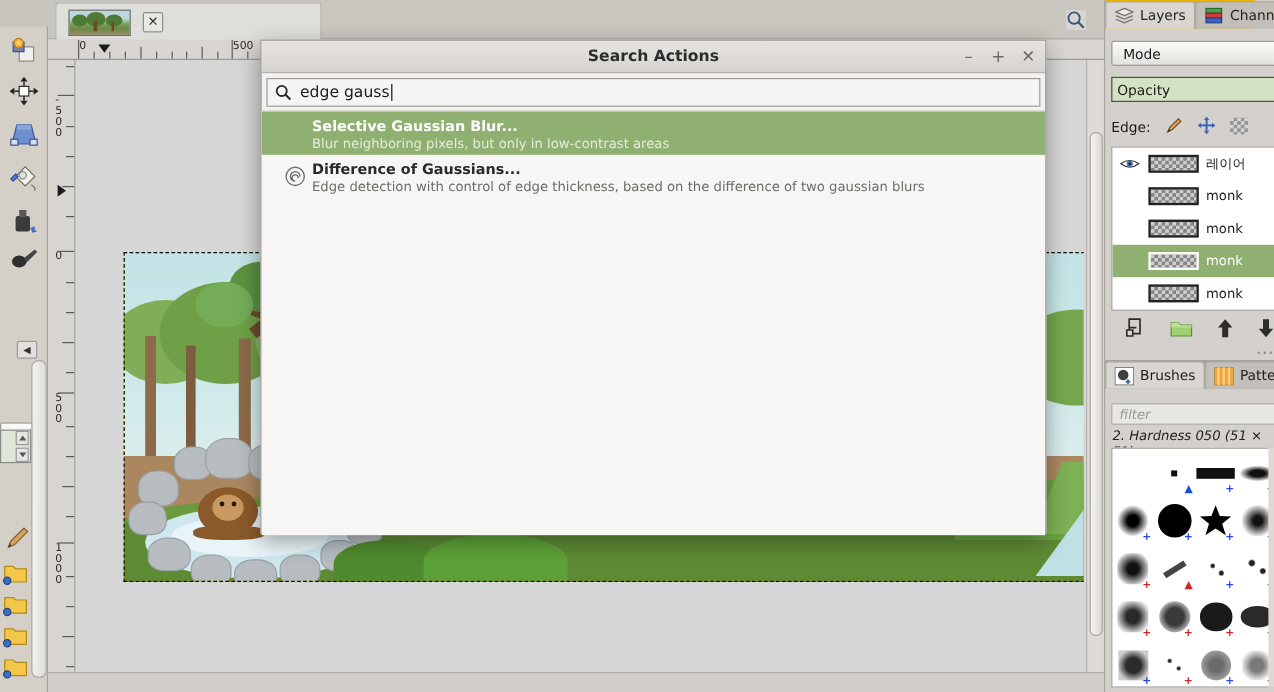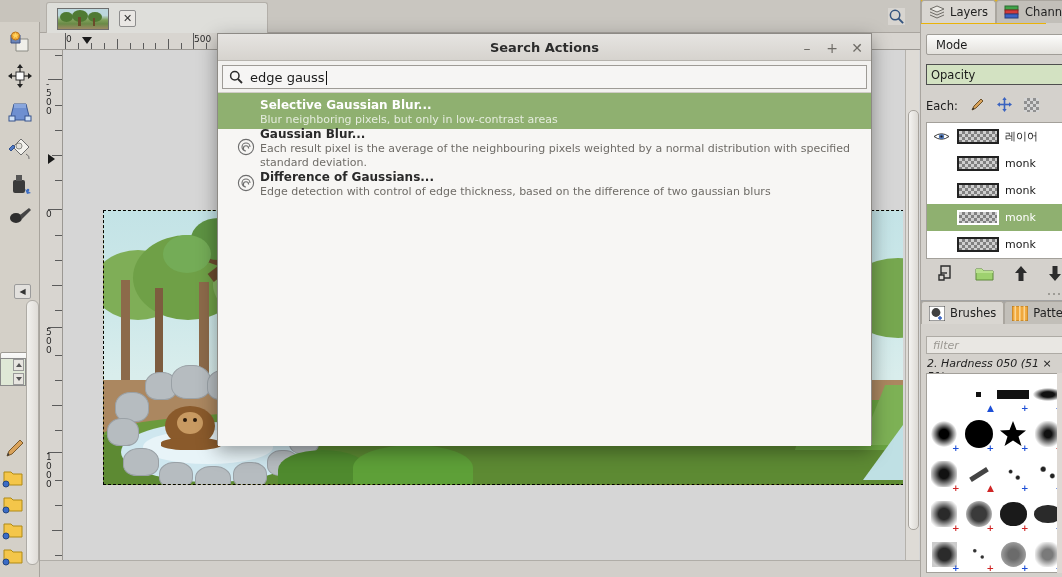--- a/index.html
+++ b/index.html
@@ -187,21 +187,21 @@
   .res-item.sel .res-desc { color:#e4ecdc; }
   .res-icon { position:absolute; left:19px; top:9px; width:18px; height:18px; }
 
   
   .dock {
     position:absolute; left:920px; top:0; width:142px; height:577px;
     background:#d4d1cc; border-left:1px solid #a9a59f;
   }
   .dock-tabs {
     position:absolute; left:0; top:0; width:125px; height:24px;
-    background:#eab308; display:flex; align-items:flex-start;
+    background:#eab308; display:flex; align-items:center;
   }
   .dtab {
     height:23px; display:flex; align-items:center; gap:5px; padding:0 7px;
     border:1px solid #aaa69f; border-bottom:none; border-radius:3px 3px 0 0;
     font-size:11.5px; color:#222;
   }
   .dtab.active { background:#d9d6d1; }
   .dtab.idle { background:#c2bfb9; }
   .mode-box {
     position:absolute; left:5px; top:34px; width:140px; height:21px;
@@ -548,28 +548,20 @@
       <div class="search-input-txt"><span>edge gauss</span><span class="caret"></span></div>
     </div>
 
     <div class="results">
 
       <div class="res-item sel">
         <div class="res-title">Selective Gaussian Blur...</div>
         <div class="res-desc">Blur neighboring pixels, but only in low-contrast areas</div>
       </div>
 
-      <div class="res-item">
-        <svg class="res-icon" viewBox="0 0 18 18">
-          <circle cx="9" cy="9" r="7.6" fill="none" stroke="#6d6d6d" stroke-width="1.1"></circle>
-          <path d="M13 9 a4 4 0 1 0 -4 4 a2.6 2.6 0 1 1 2.6 -2.6" fill="none" stroke="#6d6d6d" stroke-width="1.1"></path>
-        </svg>
-        <div class="res-title">Gaussian Blur...</div>
-        <div class="res-desc">Each result pixel is the average of the neighbouring pixels weighted by a normal distribution with specified standard deviation.</div>
-      </div>
 
       <div class="res-item">
         <svg class="res-icon" viewBox="0 0 18 18">
           <circle cx="9" cy="9" r="7.6" fill="none" stroke="#6d6d6d" stroke-width="1.1"></circle>
           <path d="M13 9 a4 4 0 1 0 -4 4 a2.6 2.6 0 1 1 2.6 -2.6" fill="none" stroke="#6d6d6d" stroke-width="1.1"></path>
         </svg>
         <div class="res-title">Difference of Gaussians...</div>
         <div class="res-desc">Edge detection with control of edge thickness, based on the difference of two gaussian blurs</div>
       </div>
 
@@ -599,21 +591,21 @@
 
     <div class="mode-box">
       <span>Mode</span>
     </div>
 
     <div class="opacity-box">
       <span>Opacity</span>
     </div>
 
     <div class="lockrow">
-      <span>Each:</span>
+      <span>Edge:</span>
       <span>
         <svg width="15" height="15" viewBox="0 0 15 15">
           <path d="M2 13 L4 9 L11 2 L13 4 L6 11 Z" fill="#d9a25a" stroke="#6d5128"></path>
           <path d="M2 13 L4.6 12 L3 10.4 Z" fill="#2c2c2c"></path>
         </svg>
       </span>
       <span>
         <svg width="15" height="15" viewBox="0 0 15 15">
           <path d="M7.5 0 L9.7 3 L5.3 3 Z M7.5 15 L9.7 12 L5.3 12 Z M0 7.5 L3 5.3 L3 9.7 Z M15 7.5 L12 5.3 L12 9.7 Z" fill="#3a63c0"></path>
           <rect x="6.7" y="3" width="1.6" height="9" fill="#3a63c0"></rect>

